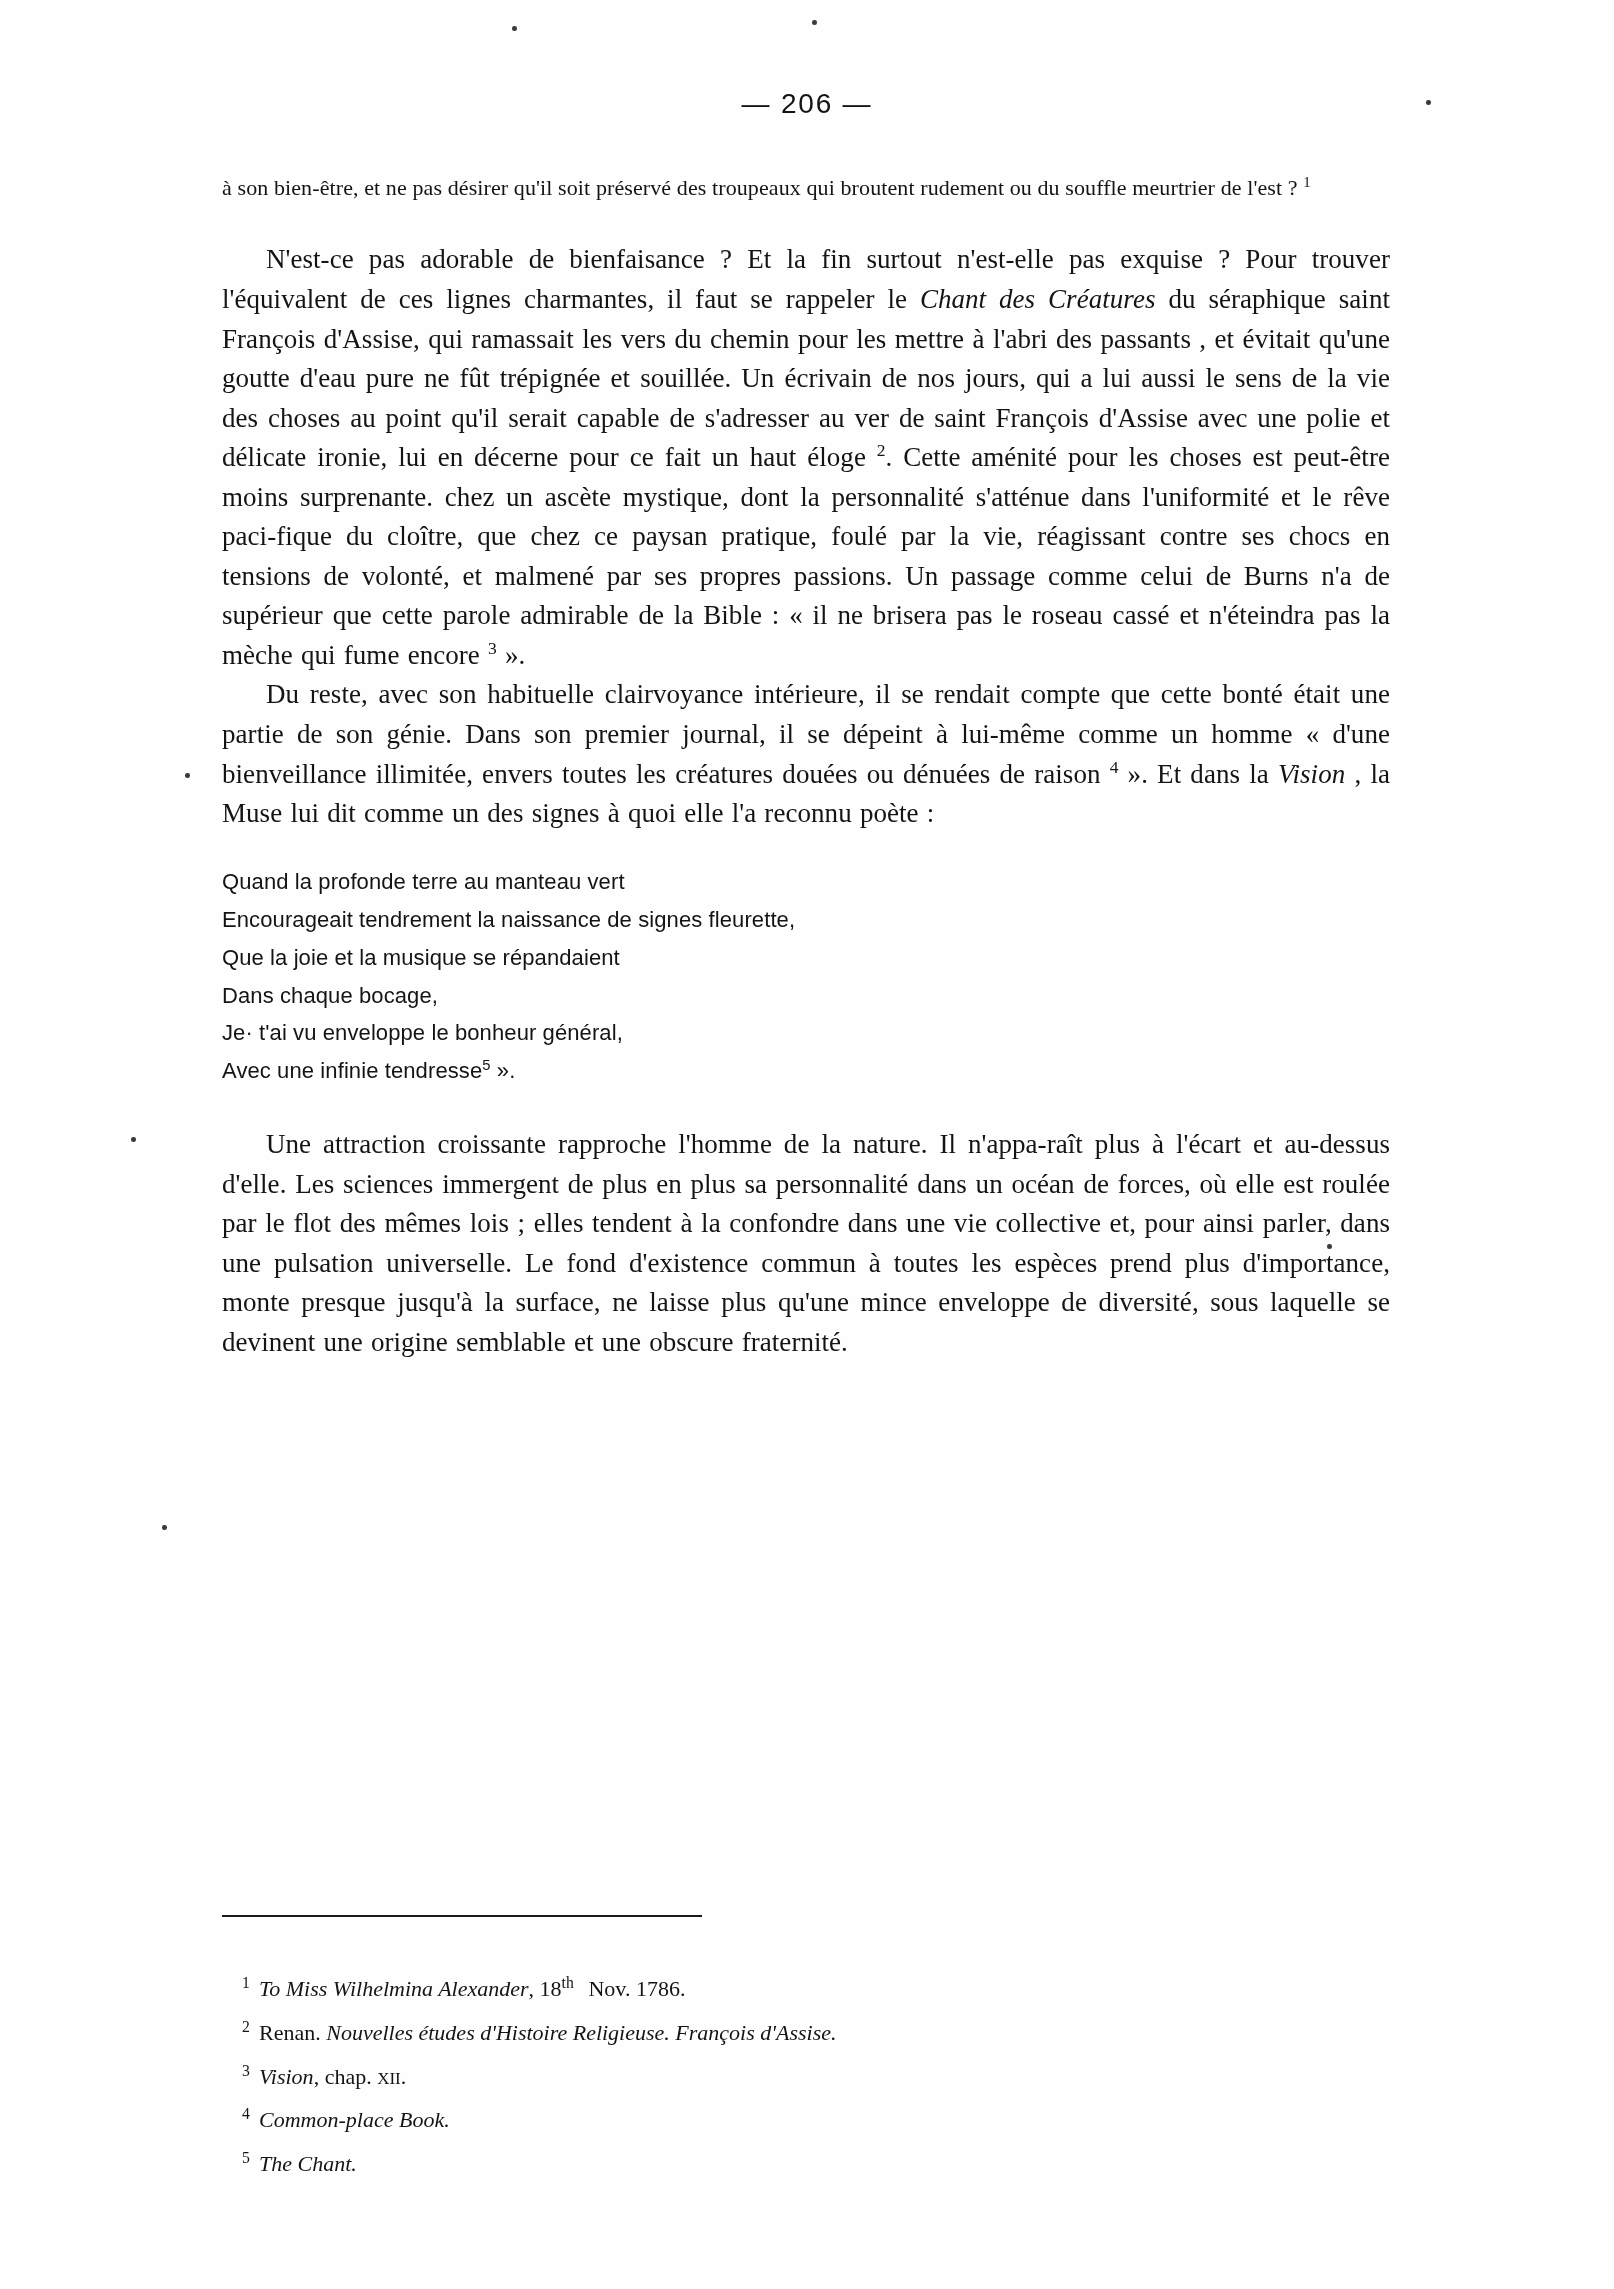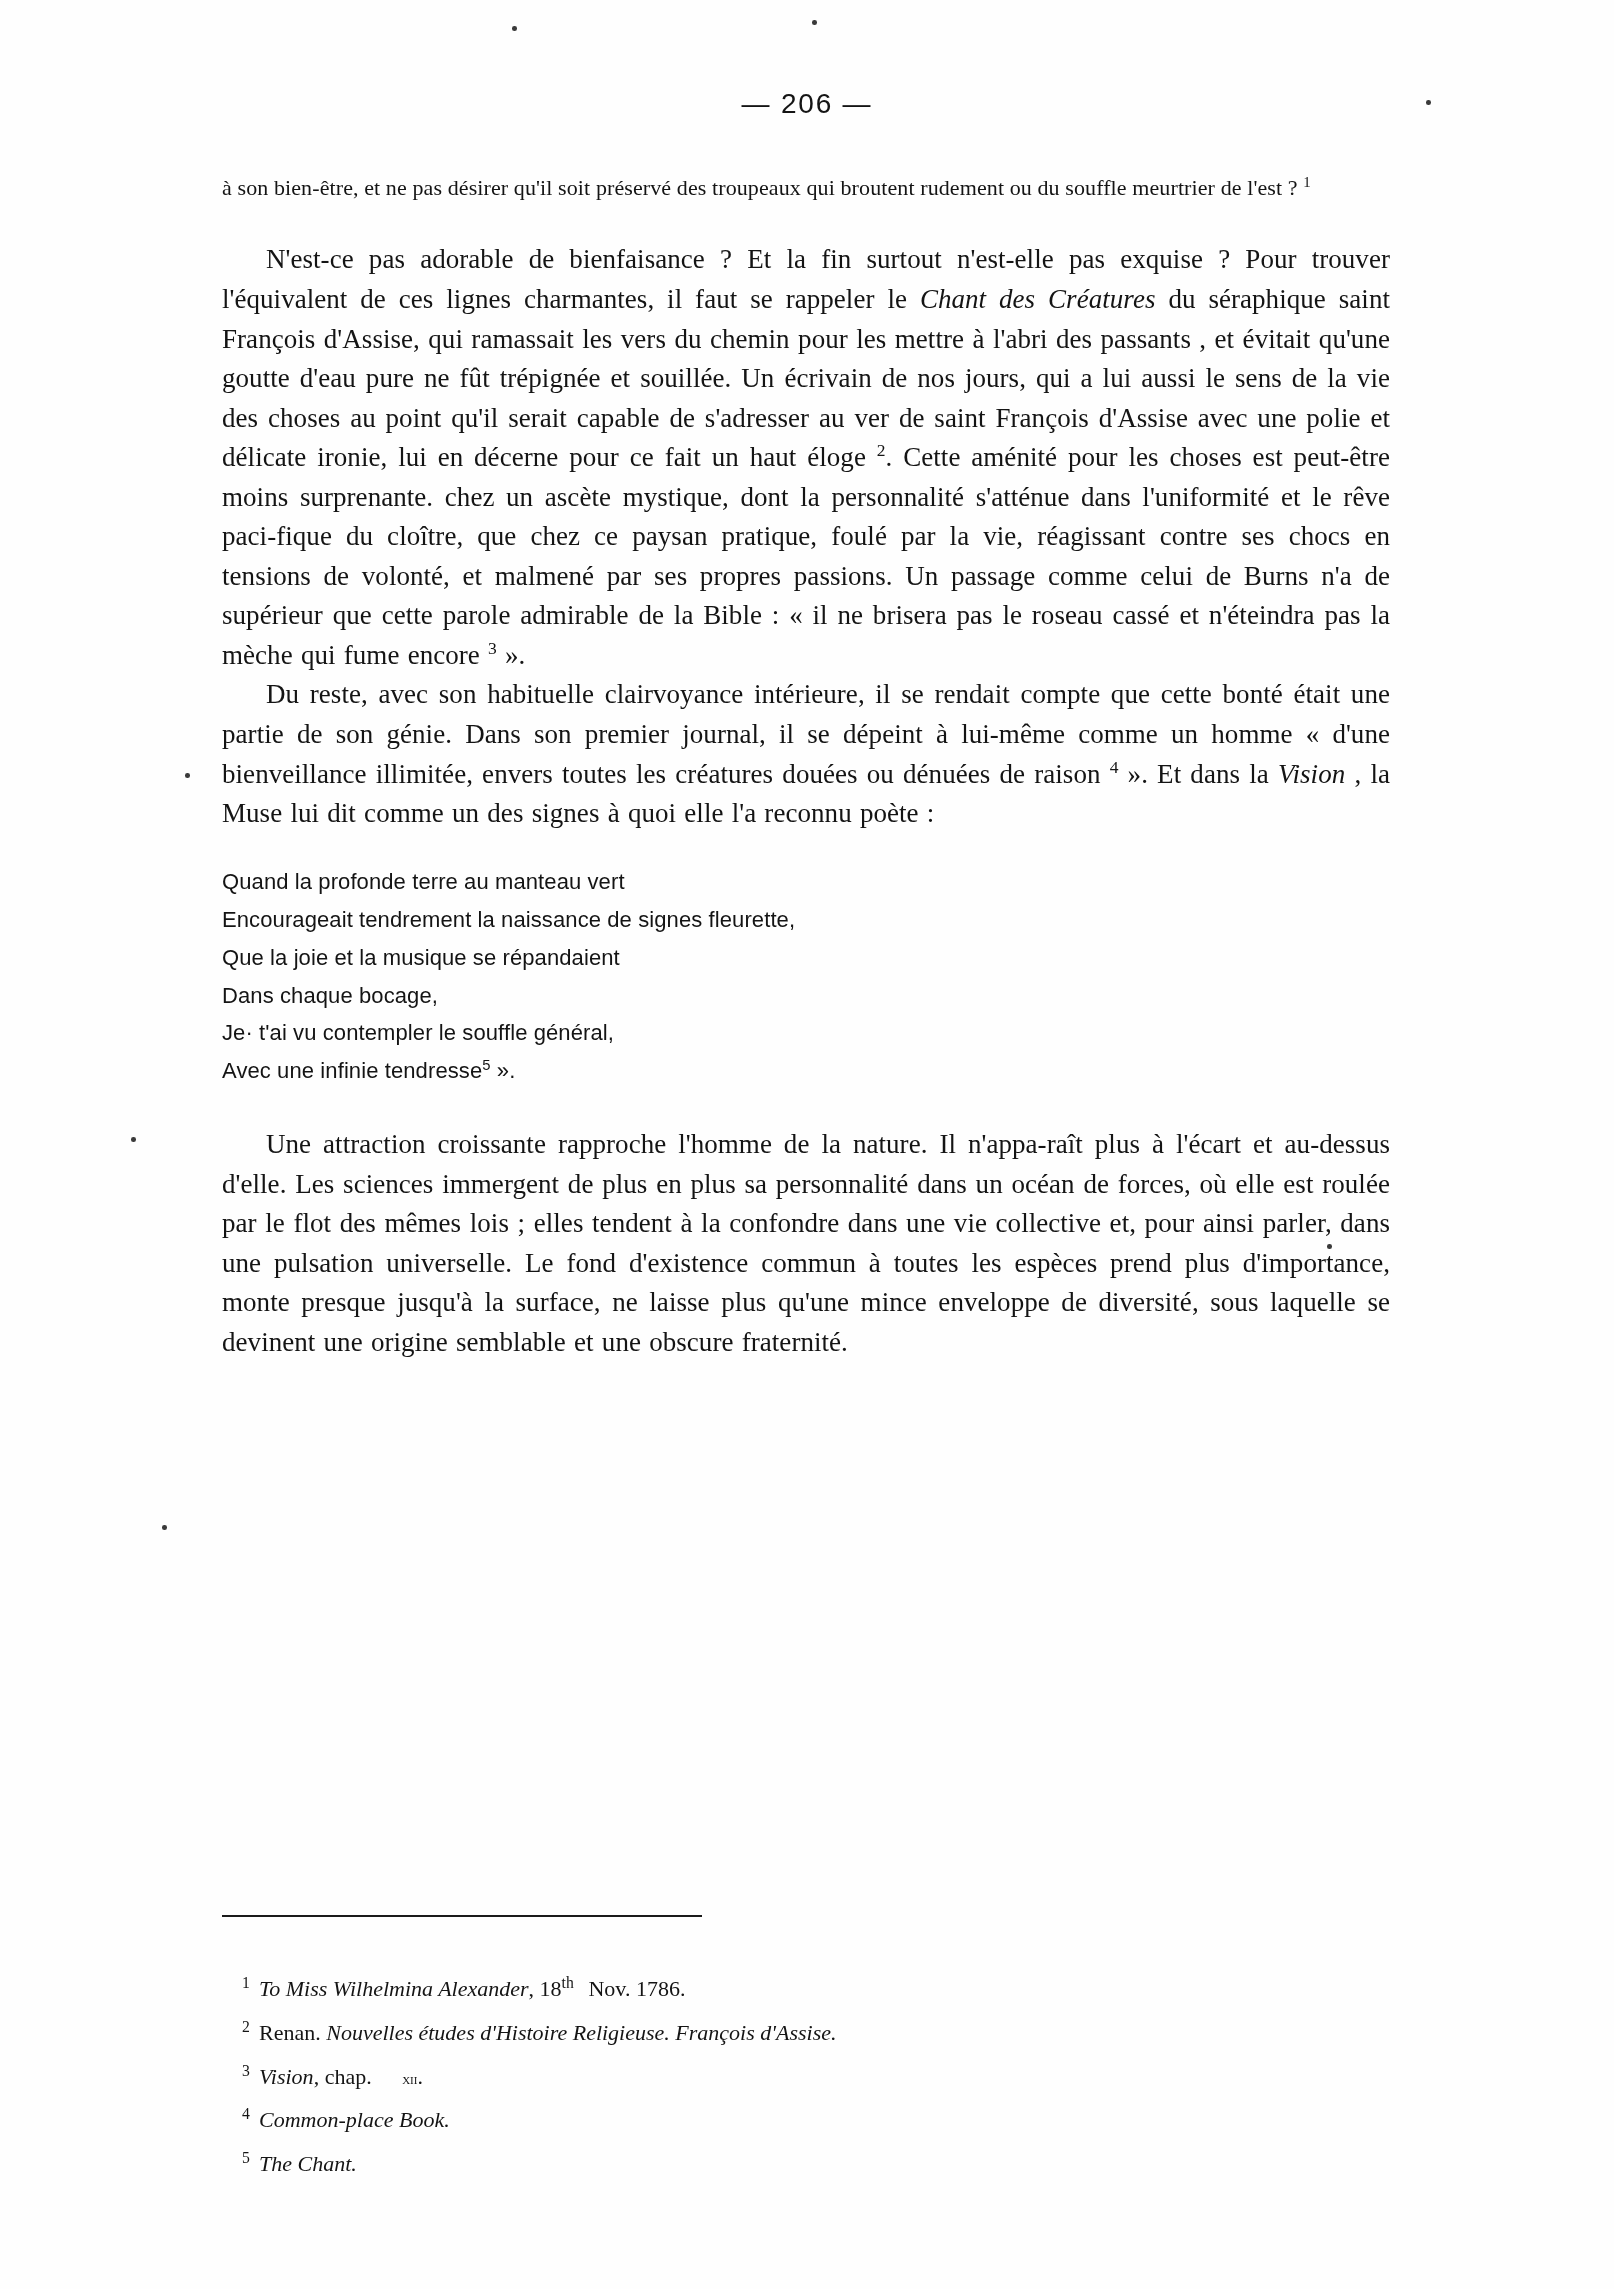--- a/index.html
+++ b/index.html
@@ -98,21 +98,21 @@
   }
   .note {
     margin-bottom: 18.5px;
     white-space: nowrap;
   }
   .note sup {
     font-size: 15.7px;
     vertical-align: super;
     margin-right: 9.2px;
   }
-  .note .sm { font-variant: small-caps; font-size: 16px; margin-left: 25px; }
+  .note .sm { font-variant: small-caps; font-size: 24px; }
   .speck {
     position: absolute;
     background: #3a3a3a;
     border-radius: 50%;
   }
 </style>
 </head>
 <body>
 
 <div class="page">
@@ -135,21 +135,21 @@
     </div>
 
     <p class="body" id="p1">N'est-ce pas adorable de bienfaisance ? Et la fin  surtout n'est-elle pas exquise ? Pour trouver l'équivalent  de  ces  lignes  charmantes,  il  faut  se rappeler le <span class="it">Chant des Créatures</span> du séraphique saint François d'Assise,  qui ramassait les vers du  chemin  pour  les  mettre  à  l'abri des passants , et évitait qu'une goutte d'eau pure ne fût trépignée et  souillée. Un écrivain de nos jours, qui a lui aussi le sens  de  la  vie  des  choses  au point qu'il serait capable de  s'adresser au ver  de saint François  d'Assise  avec  une polie et délicate ironie,  lui en décerne pour ce fait un haut éloge <sup>2</sup>. Cette aménité pour les choses est peut-être  moins  surprenante. chez un ascète mystique, dont la personnalité s'atténue dans l'uniformité et le rêve paci-fique du cloître, que chez ce paysan pratique, foulé par la vie, réagissant contre ses chocs en  tensions de  volonté,  et malmené  par ses propres passions. Un passage comme celui de Burns  n'a  de  supérieur  que  cette parole admirable  de  la  Bible :  « il ne brisera  pas  le  roseau  cassé  et n'éteindra pas la mèche qui fume encore <sup>3</sup> ».</p>
     <p class="body" id="p2">Du reste, avec son  habituelle  clairvoyance  intérieure,  il  se  rendait compte que cette bonté était une partie de son génie.  Dans son  premier journal, il se dépeint à lui-même comme un homme « d'une bienveillance illimitée, envers toutes les créatures douées ou  dénuées de raison <sup>4</sup> ». Et dans la <span class="it">Vision</span> , la  Muse  lui  dit  comme  un  des signes à quoi elle l'a reconnu poète :</p>
 
     <div class="poem" id="poem">
         <div class="line">Quand la profonde terre au manteau vert</div>
         <div class="line">Encourageait tendrement la naissance de signes fleurette,</div>
         <div class="line">Que la joie et la musique se répandaient</div>
         <div class="line">Dans chaque bocage,</div>
-        <div class="line">Je· t'ai vu  contempler  le  souffle  général,</div>
+        <div class="line">Je· t'ai vu  enveloppe  le  bonheur  général,</div>
         <div class="line">Avec une infinie tendresse<sup>5</sup> ».</div>
       </div>
 
     <p class="body" id="p3">Une attraction croissante rapproche l'homme de  la nature. Il n'appa-raît plus à l'écart et au-dessus d'elle.  Les sciences  immergent  de  plus en plus sa personnalité  dans un océan de forces,  où elle est roulée par le flot des mêmes lois ; elles tendent à la confondre  dans  une  vie collective et, pour ainsi parler, dans une pulsation  universelle. Le fond d'existence commun à toutes les espèces  prend  plus d'importance,  monte  presque jusqu'à la surface, ne laisse  plus  qu'une  mince enveloppe de diversité, sous laquelle se devinent une origine semblable et une obscure fraternité.</p>
 
   </div>
 
   <div class="rule"></div>
 
   <div class="notes" id="notes">

